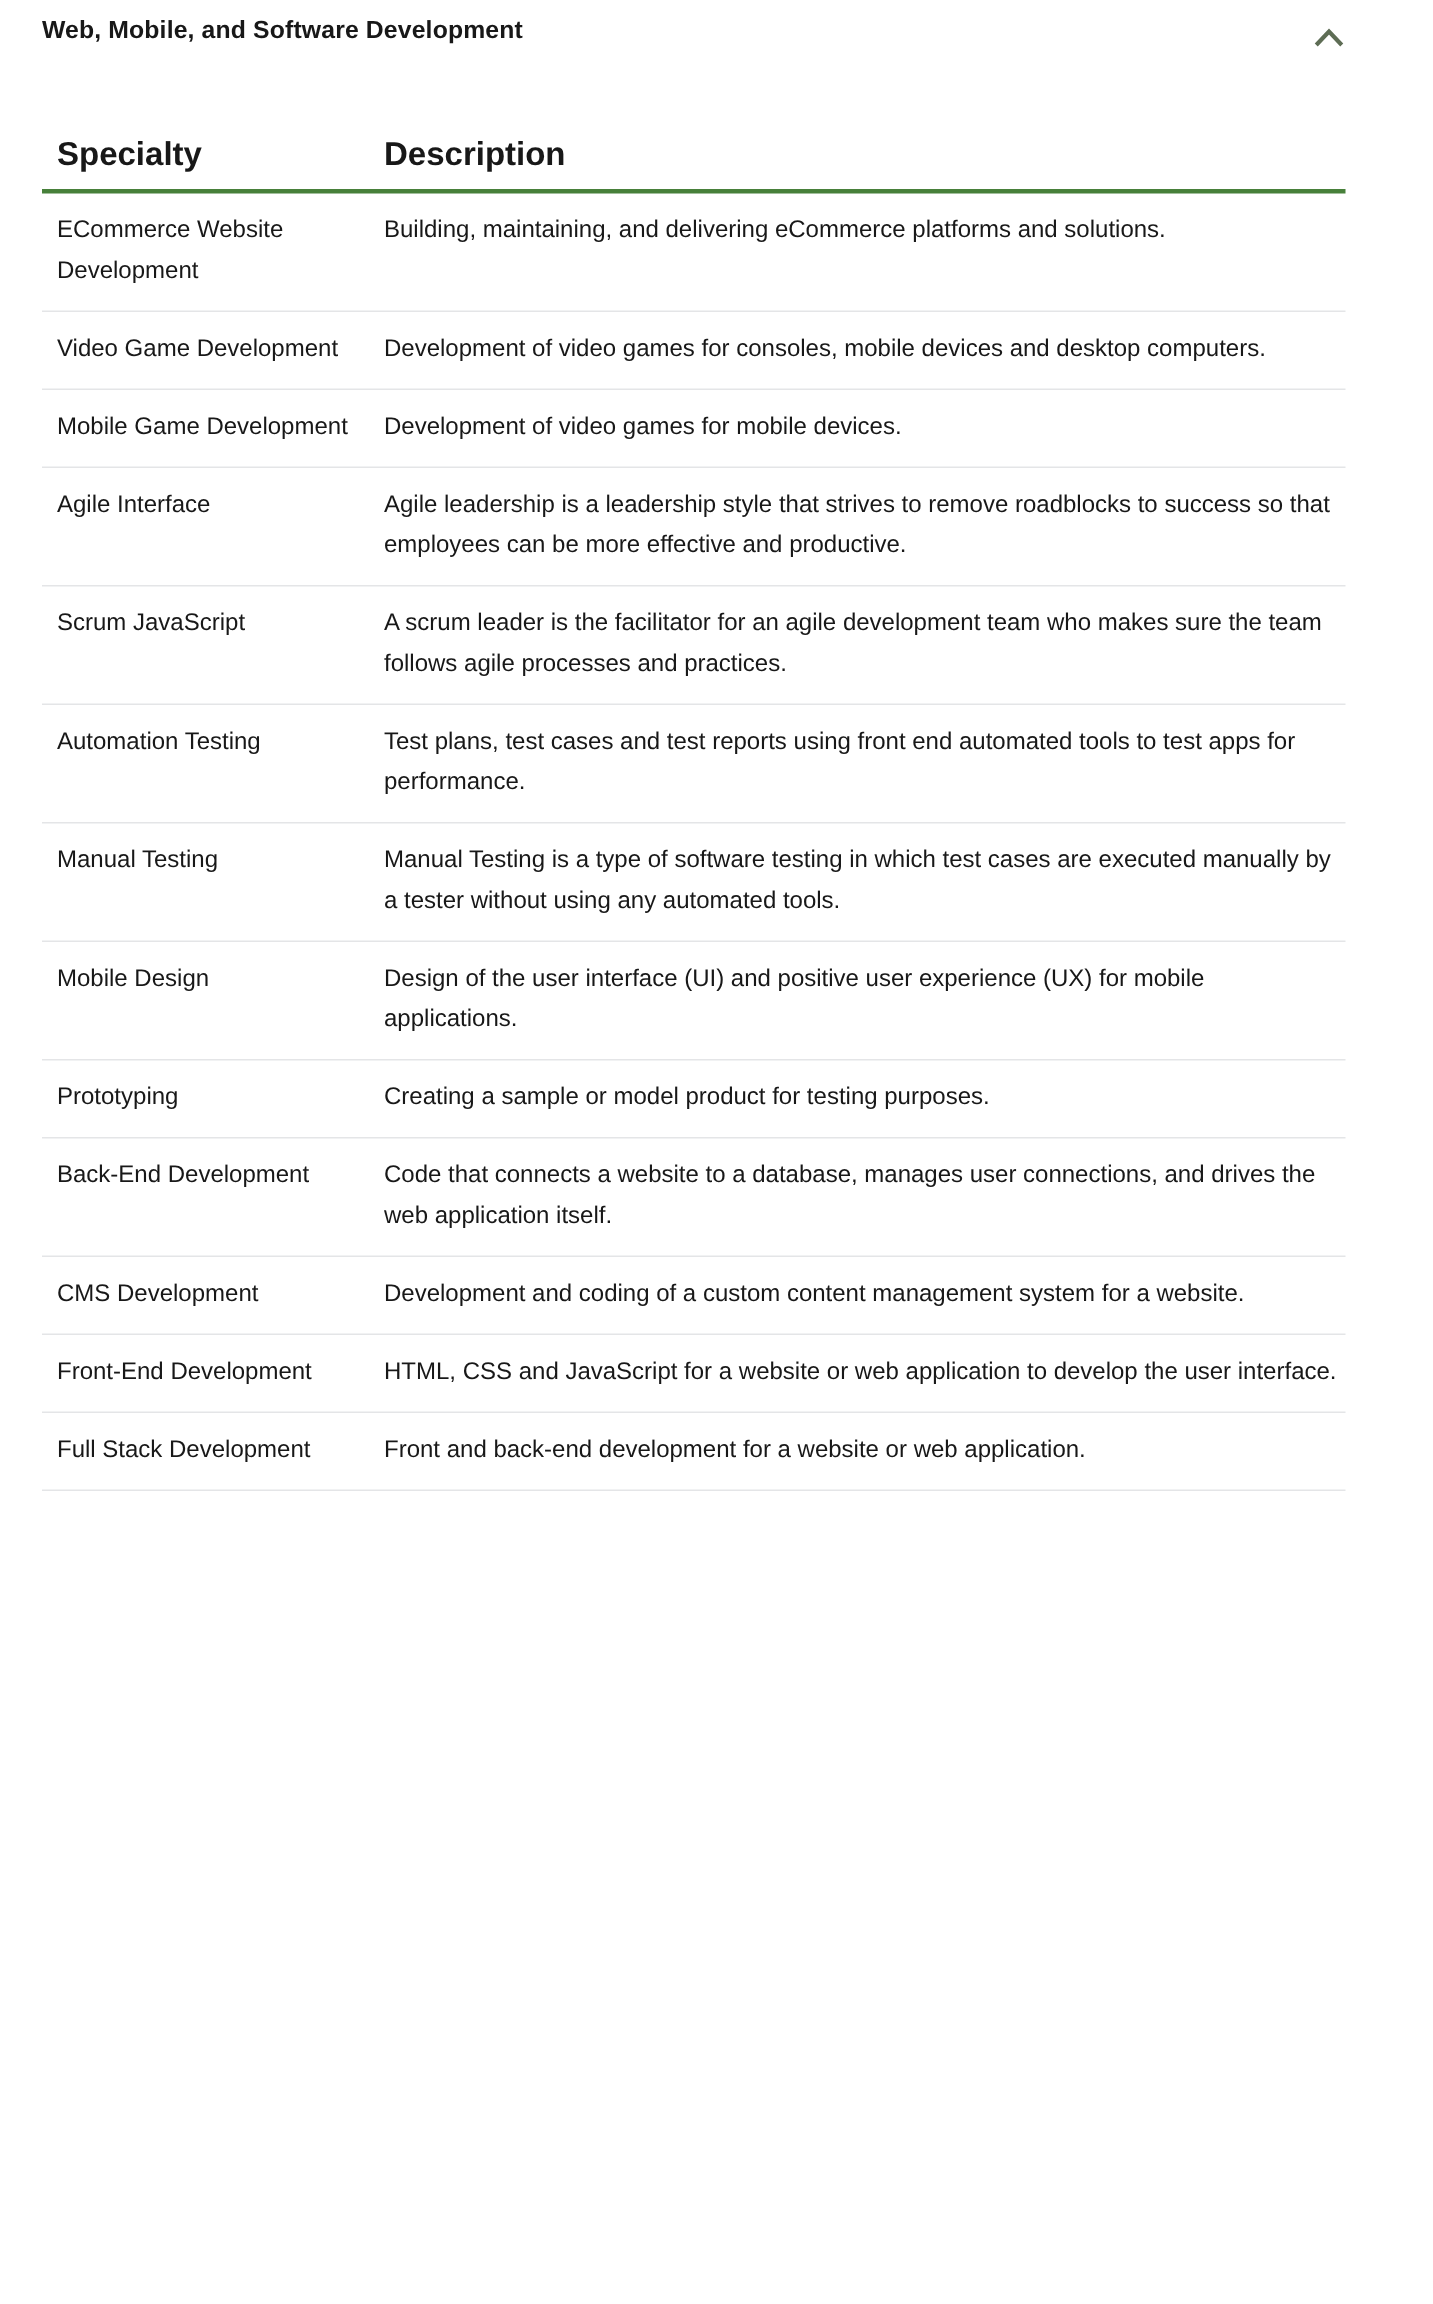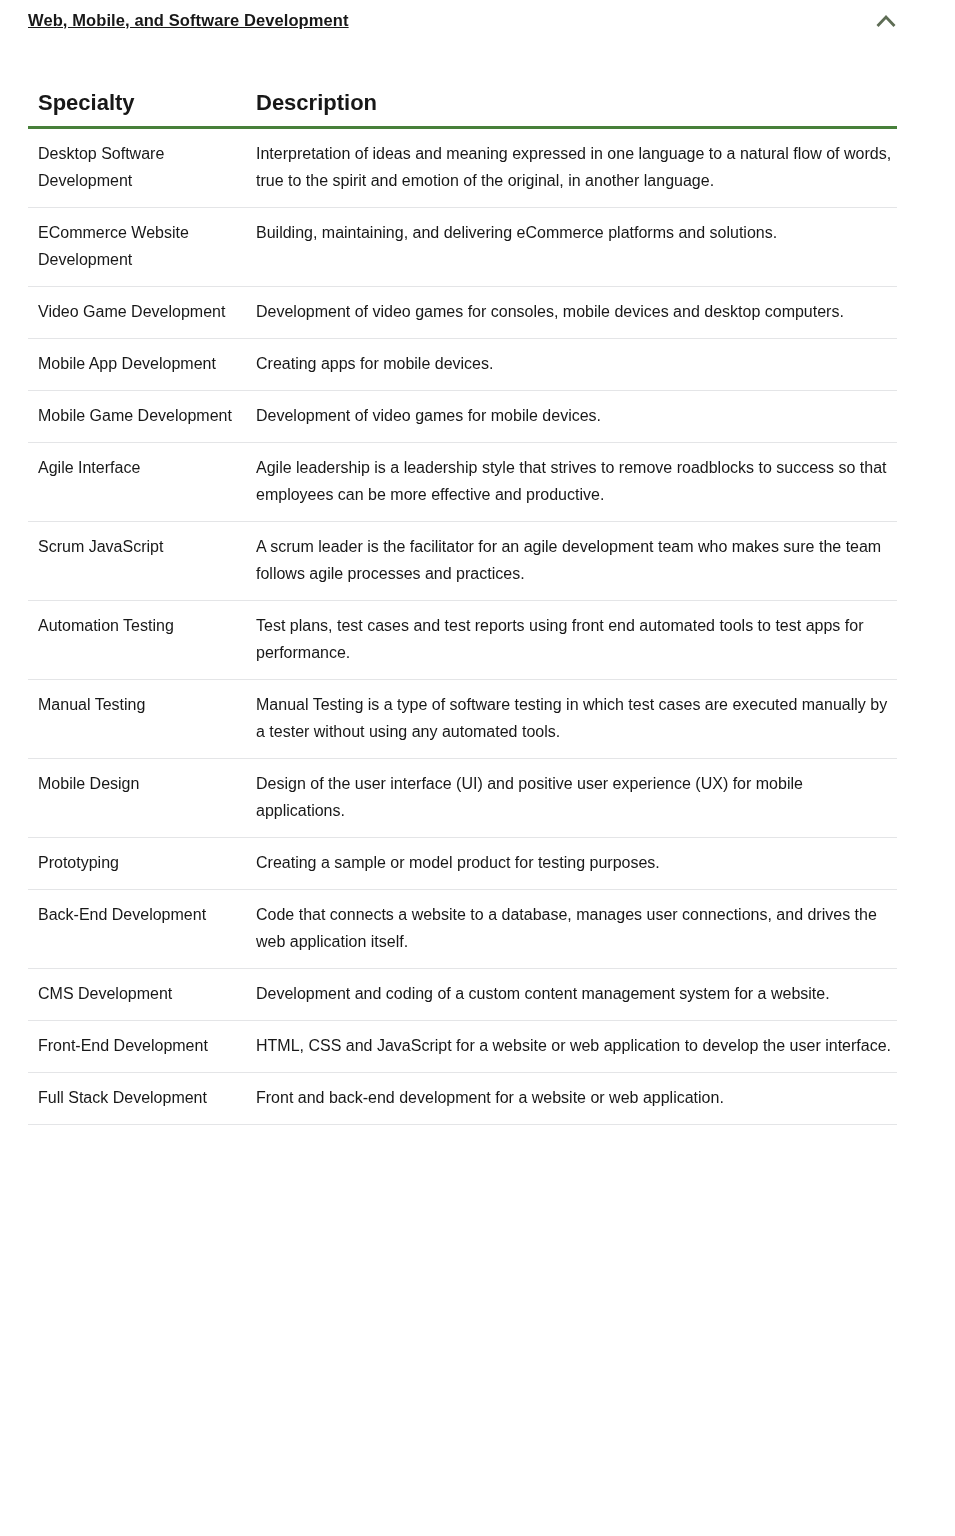--- a/index.html
+++ b/index.html
@@ -12,22 +12,21 @@
     overflow: hidden;
     font-family: "Liberation Sans", sans-serif;
     color: #181818;
   }
   .page {
     padding: 8px 58px 0 28px;
   }
   .panel-header {
     display: flex;
     justify-content: space-between;
-    align-items: center;
-    text-decoration: underline;
+    align-items: flex-end;
   }
   .title {
     margin: 0;
     font-size: 16.5px;
     font-weight: 700;
     line-height: 24px;
     letter-spacing: 0.1px;
   }
   .collapse-btn {
     background: none;
@@ -81,34 +80,26 @@
       <col class="col-description">
     </colgroup>
     <thead>
       <tr>
         <th>Specialty</th>
         <th>Description</th>
       </tr>
     </thead>
     <tbody>
         <tr>
-          <td class="spec-cell">Desktop Software Development</td>
-          <td class="desc-cell">Interpretation of ideas and meaning expressed in one language to a natural flow of words, true to the spirit and emotion of the original, in another language.</td>
-        </tr>
-        <tr>
           <td class="spec-cell">ECommerce Website Development</td>
           <td class="desc-cell">Building, maintaining, and delivering eCommerce platforms and solutions.</td>
         </tr>
         <tr>
           <td class="spec-cell">Video Game Development</td>
           <td class="desc-cell">Development of video games for consoles, mobile devices and desktop computers.</td>
-        </tr>
-        <tr>
-          <td class="spec-cell">Mobile App Development</td>
-          <td class="desc-cell">Creating apps for mobile devices.</td>
         </tr>
         <tr>
           <td class="spec-cell">Mobile Game Development</td>
           <td class="desc-cell">Development of video games for mobile devices.</td>
         </tr>
         <tr>
           <td class="spec-cell">Agile Interface</td>
           <td class="desc-cell">Agile leadership is a leadership style that strives to remove roadblocks to success so that employees can be more effective and productive.</td>
         </tr>
         <tr>

